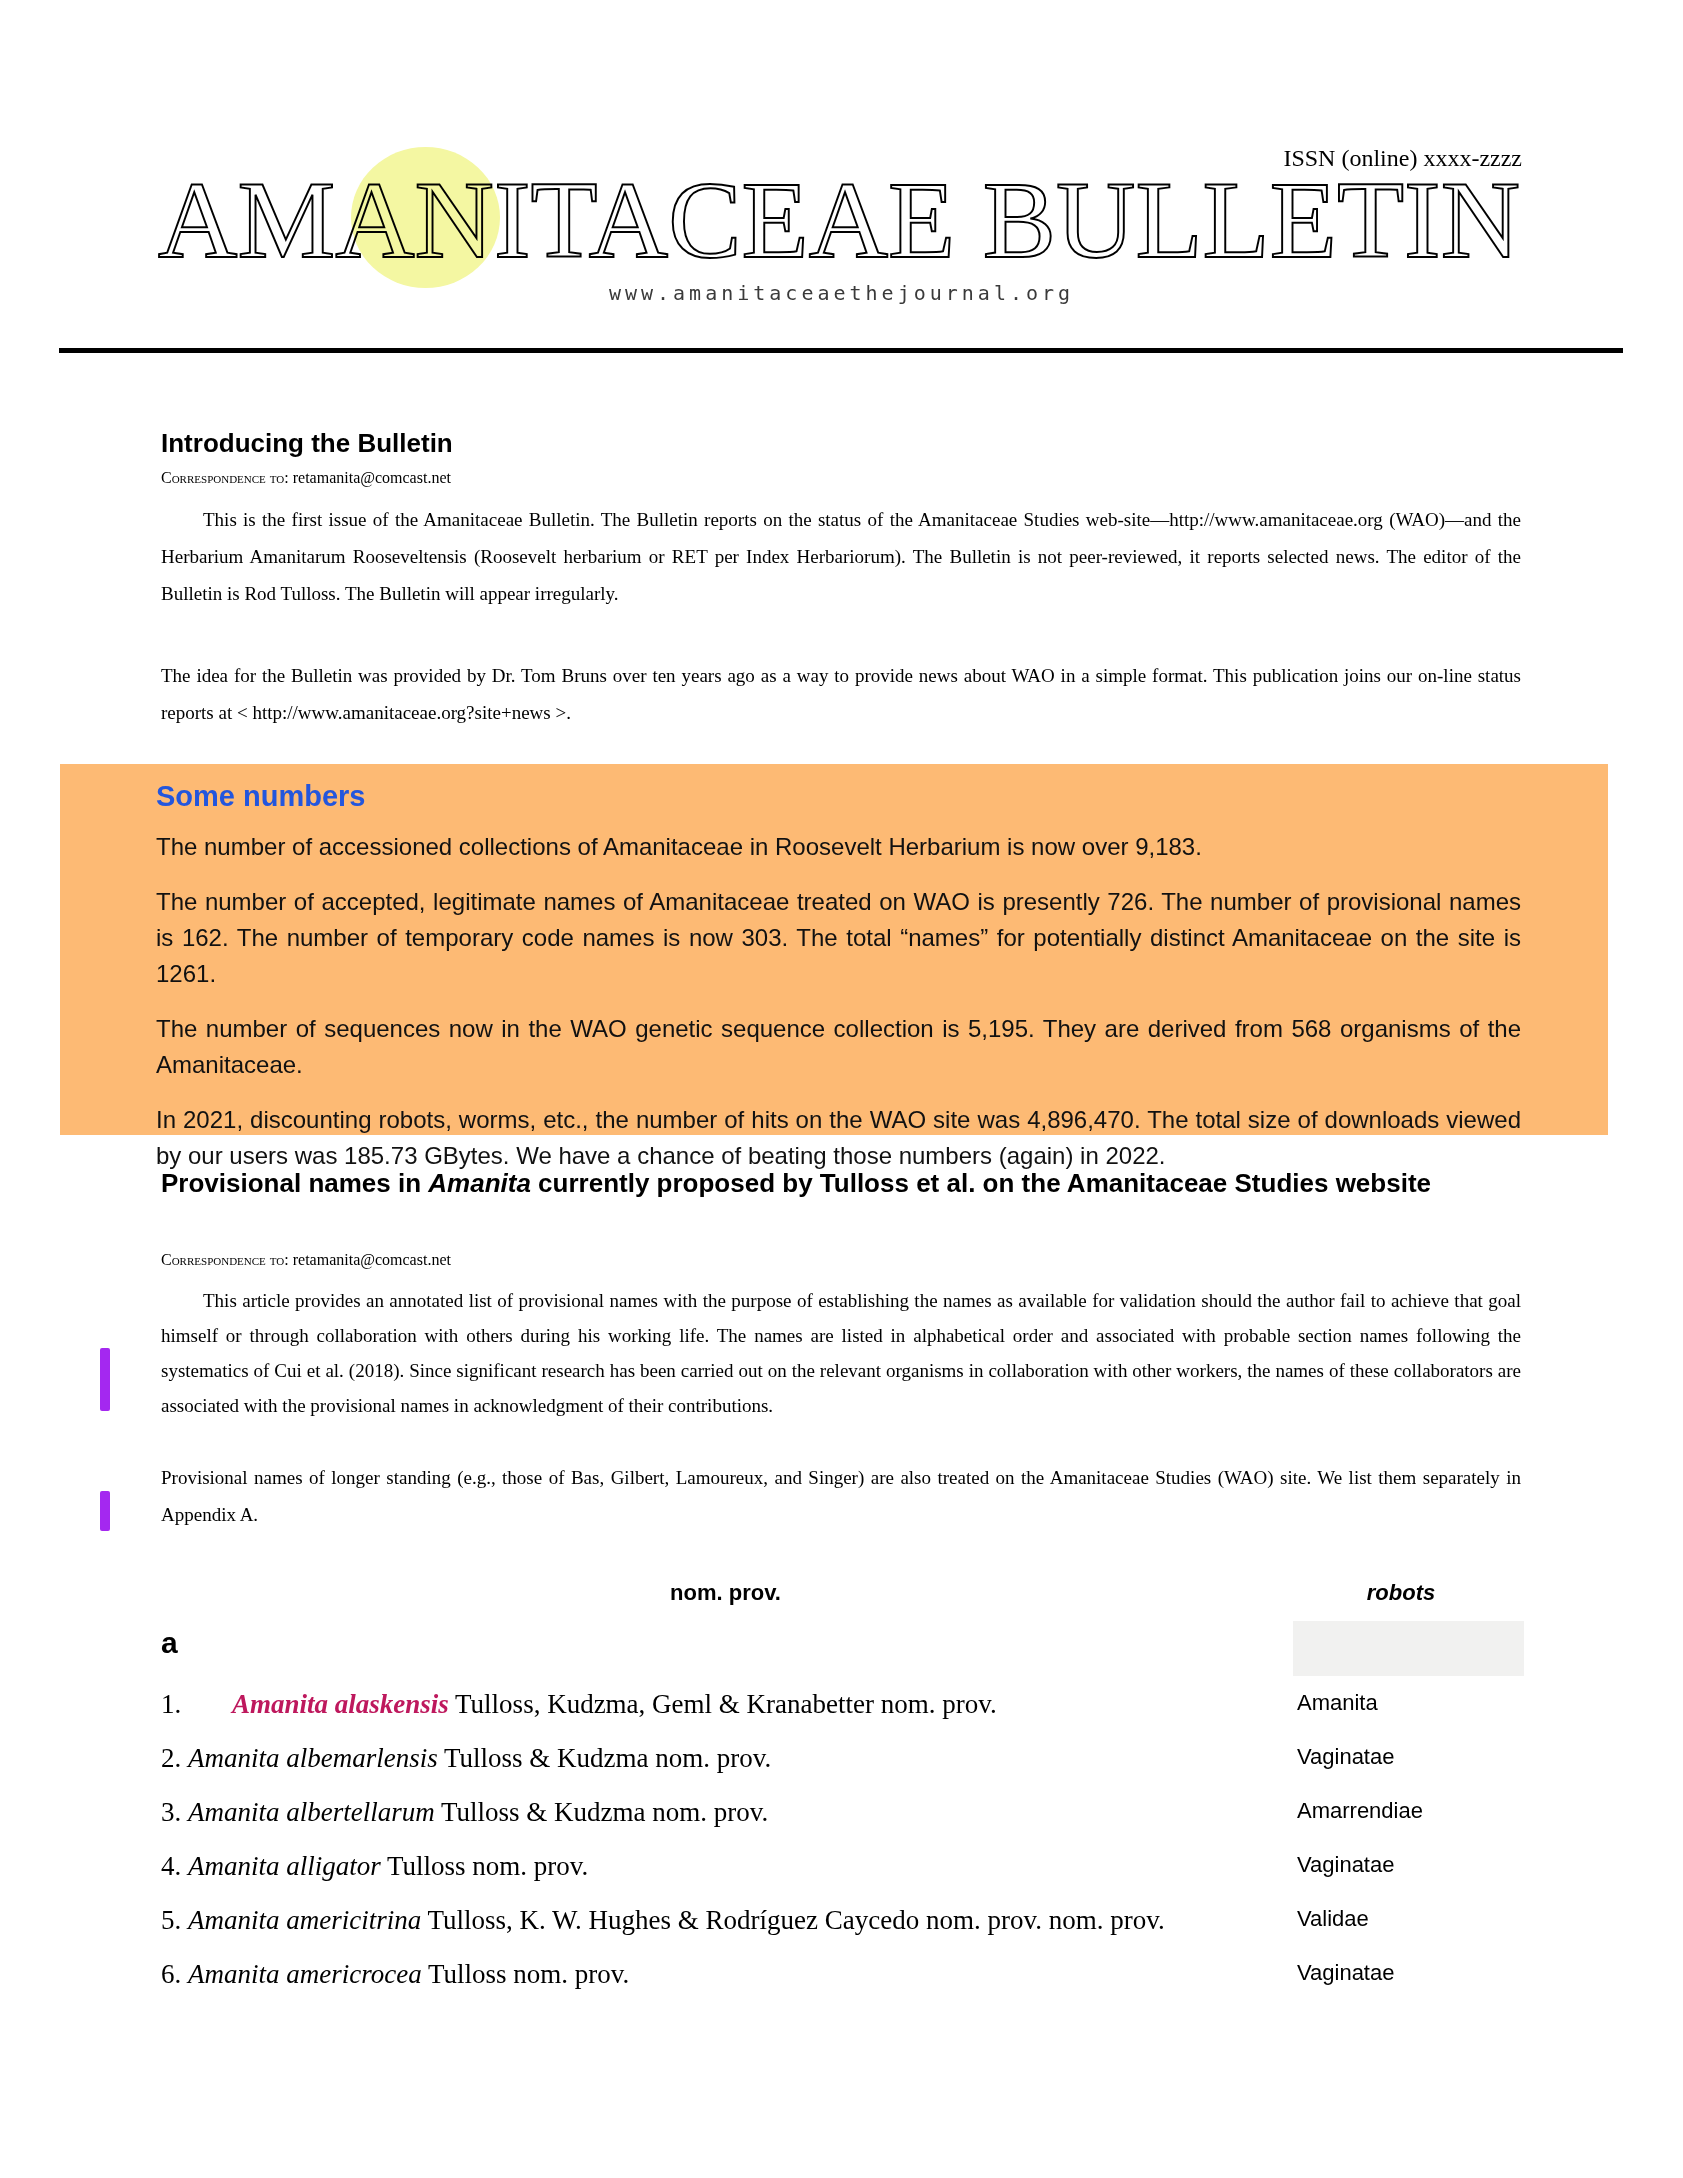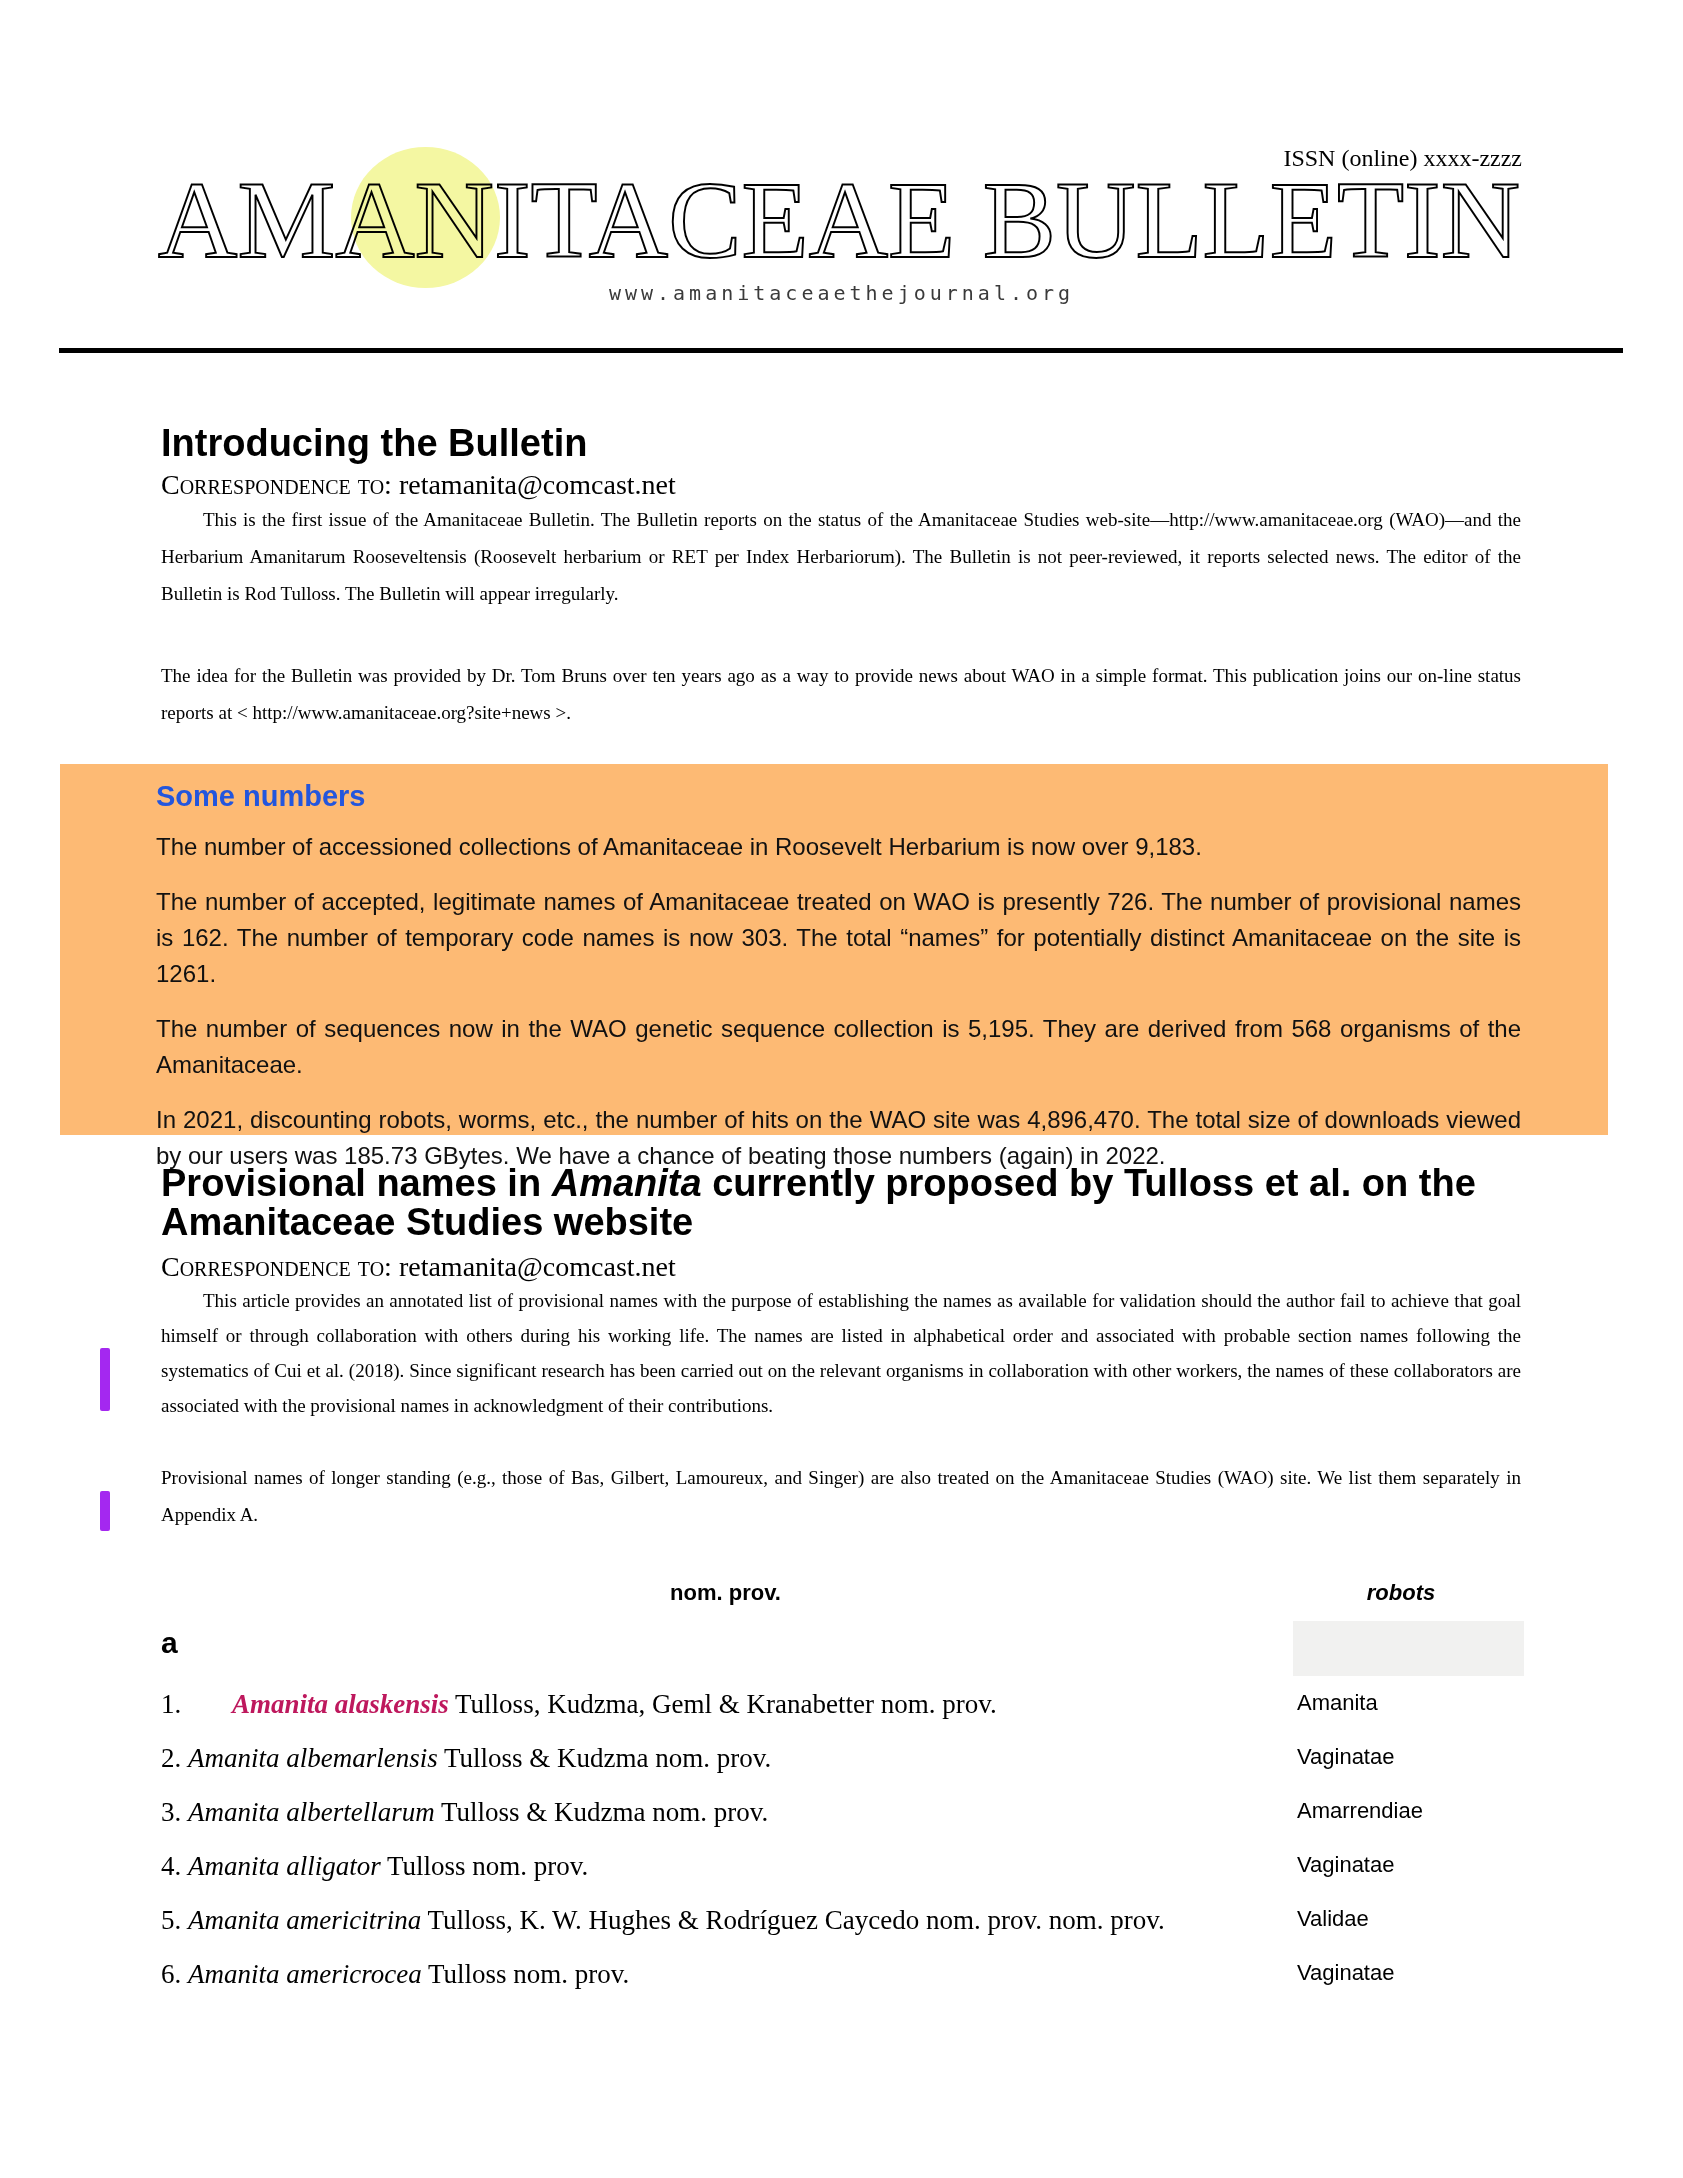--- a/index.html
+++ b/index.html
@@ -18,23 +18,23 @@
 
   
   #issn{top:145px;right:161px;font-size:24px;}
   #title-ellipse{left:351px;top:147px;width:149px;height:141px;border-radius:50%;background:#f4f7a2;}
   #masthead-svg{left:158px;top:166px;}
   #journal-url{top:281px;left:0;width:1683px;text-align:center;font-size:20px;letter-spacing:4px;color:#3a3a3a;}
   #volume-row{top:310px;left:161px;width:1360px;display:flex;justify-content:space-between;font-size:26px;}
   #masthead-rule{top:348px;left:59px;width:1564px;height:5px;background:#000;}
 
   
-  .h1{font-family:"Liberation Sans", sans-serif;font-weight:bold;font-size:38px;line-height:39px;}
+  .h1{font-family:"Liberation Sans", sans-serif;font-weight:bold;font-size:26px;line-height:39px;}
   #a1-title{top:424px;left:161px;}
-  .cor{font-size:28px;}
+  .cor{font-size:16px;}
   .cor .lbl{font-variant:small-caps;}
   #a1-cor{top:469px;left:161px;}
   .bodyp{width:1360px;font-size:19px;line-height:37px;text-align:justify;font-family:Liberation Serif, serif;}
   .indent{text-indent:42px;}
   #a1-p1{top:501px;left:161px;}
   #a1-p2{top:657px;left:161px;}
 
   
   #numbers-box{left:60px;top:764px;width:1548px;height:371px;background:#fdba74;box-sizing:border-box;padding:16px 87px 0 96px;}
   #numbers-box h2{margin:0 0 16px 0;font-family:"Liberation Sans", sans-serif;font-size:29px;color:#2356dd;}

